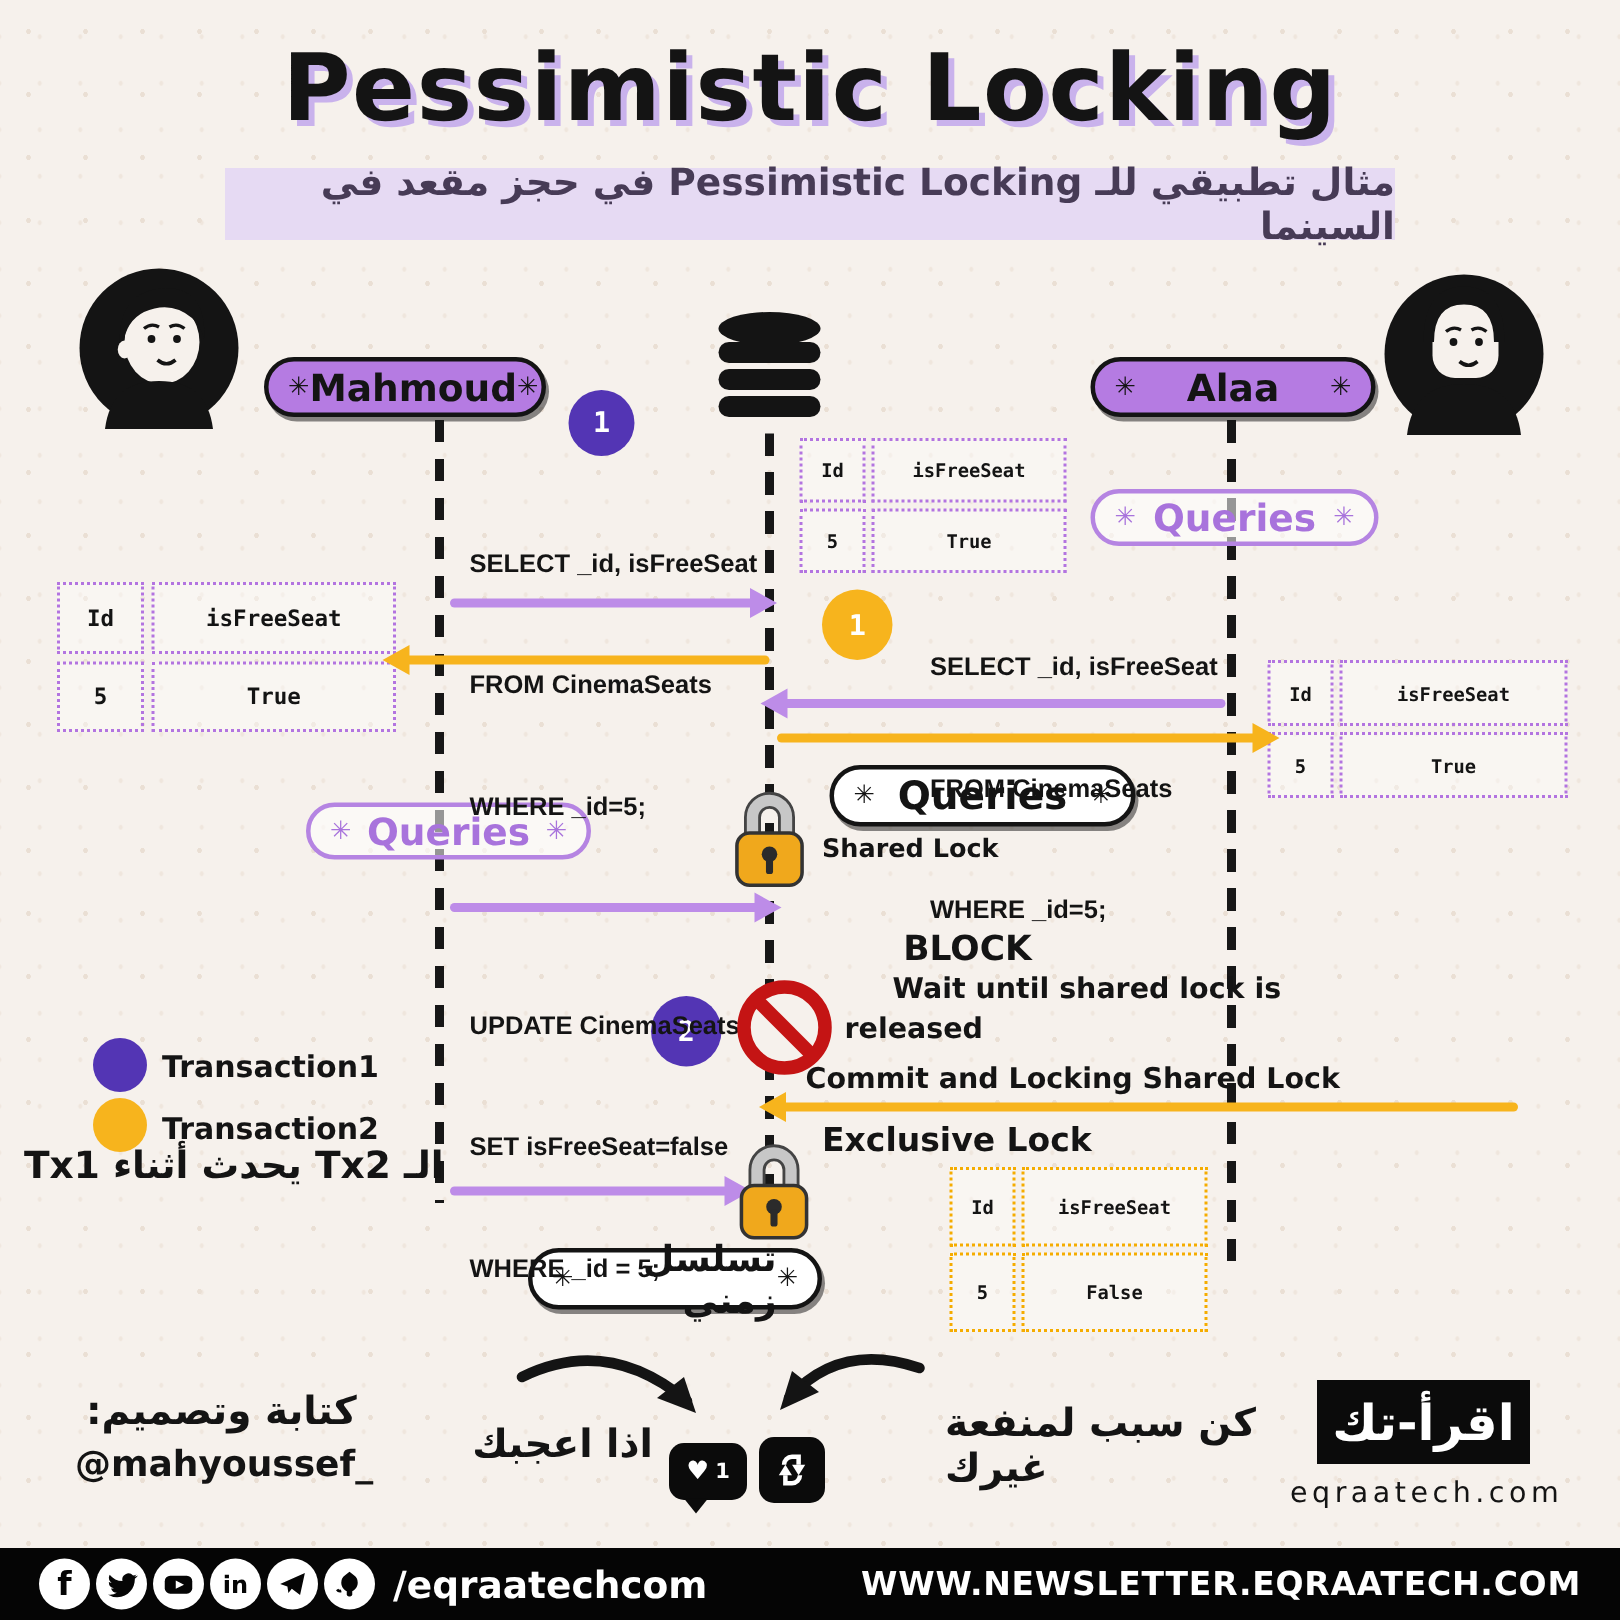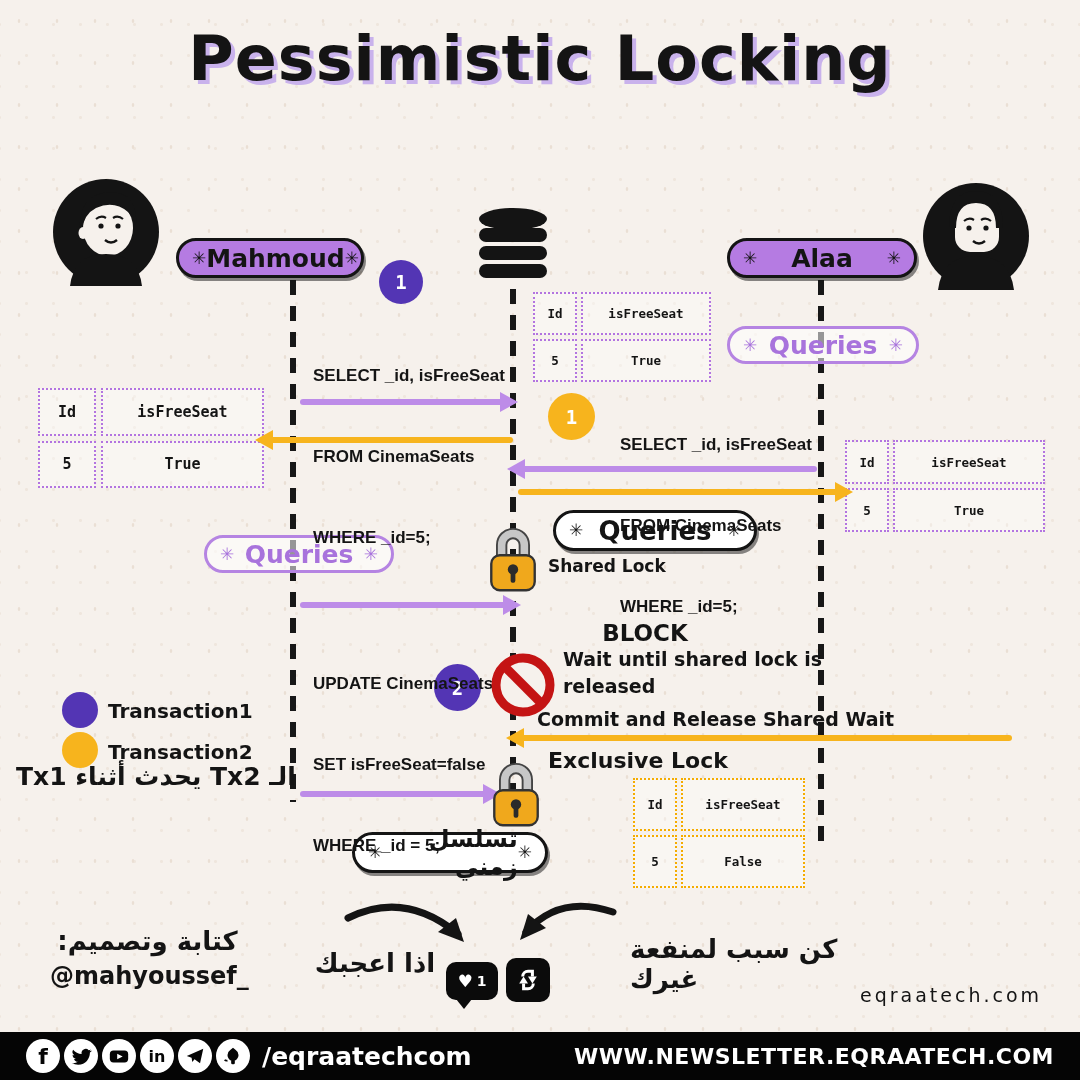--- a/index.html
+++ b/index.html
@@ -55,20 +55,21 @@
   .repostbox{position:absolute;width:44px;height:44px;background:#0b0b0b;border-radius:10px;
              display:flex;align-items:center;justify-content:center;}
   svg{display:block;}
 </style>
 </head>
 <body>
 
 <div class="canvas">
 
   <div class="abs title">Pessimistic Locking</div>
+  <div class="abs subtitle">مثال تطبيقي للـ Pessimistic Locking في حجز مقعد في السينما</div>
 
   <div class="abs" style="left:52px;top:178px;">
     <svg width="108" height="108" viewBox="0 0 108 108">
       <circle cx="54" cy="54" r="53" fill="#141414"></circle>
       <ellipse cx="56" cy="50" rx="25" ry="28" fill="#f6f1ec"></ellipse>
       <path d="M28 52 Q26 16 58 14 Q86 14 84 48 Q82 40 76 34 Q62 22 44 30 Q32 36 30 52 Z" fill="#141414"></path>
       <ellipse cx="31" cy="55" rx="4.5" ry="6" fill="#f6f1ec"></ellipse>
       <circle cx="49" cy="48" r="2.6" fill="#141414"></circle>
         <circle cx="66" cy="48" r="2.6" fill="#141414"></circle>
       <path d="M44 41 q5 -4 10 -1" stroke="#141414" stroke-width="2.2" fill="none"></path>
@@ -222,29 +223,29 @@
     <svg width="58" height="68" viewBox="0 0 60 72">
       <path d="M30 3 a17 17 0 0 1 17 17 v13 h-10 v-13 a7 7 0 0 0 -14 0 v13 h-10 v-13 a17 17 0 0 1 17 -17 z" fill="#c7c7c7" stroke="#444" stroke-width="2"></path>
       <rect x="7" y="31" width="46" height="37" rx="9" fill="#f0a81c" stroke="#333" stroke-width="2.5"></rect>
       <circle cx="30" cy="46" r="5.5" fill="#2b2b2b"></circle>
         <rect x="27.5" y="48" width="5" height="12" rx="2" fill="#2b2b2b"></rect>
     </svg>
   </div>
   <div class="label" style="left:548px;top:556px;font-size:17px;">Shared Lock</div>
 
   <div class="label" style="left:560px;top:620px;width:170px;text-align:center;font-size:23px;">BLOCK</div>
-  <div class="label" style="left:563px;top:648px;font-size:19px;">Wait until shared lock is</div>
+  <div class="label" style="left:595px;top:648px;font-size:19px;">Wait until shared lock is</div>
   <div class="label" style="left:563px;top:675px;font-size:19px;">released</div>
   <div class="abs" style="left:490px;top:652px;">
     <svg width="66" height="66" viewBox="0 0 66 66">
       <circle cx="33" cy="33" r="27" fill="#f6f1ec" stroke="#c41414" stroke-width="9"></circle>
       <line x1="15" y1="15" x2="51" y2="51" stroke="#c41414" stroke-width="9"></line>
     </svg>
   </div>
-  <div class="label" style="left:537px;top:708px;font-size:19px;">Commit and Release Shared Wait</div>
+  <div class="label" style="left:537px;top:708px;font-size:19px;">Commit and Locking Shared Lock</div>
 
   <div class="label" style="left:548px;top:748px;font-size:22px;">Exclusive Lock</div>
   <div class="abs" style="left:487px;top:761px;">
     <svg width="58" height="68" viewBox="0 0 60 72">
       <path d="M30 3 a17 17 0 0 1 17 17 v13 h-10 v-13 a7 7 0 0 0 -14 0 v13 h-10 v-13 a17 17 0 0 1 17 -17 z" fill="#c7c7c7" stroke="#444" stroke-width="2"></path>
       <rect x="7" y="31" width="46" height="37" rx="9" fill="#f0a81c" stroke="#333" stroke-width="2.5"></rect>
       <circle cx="30" cy="46" r="5.5" fill="#2b2b2b"></circle>
         <rect x="27.5" y="48" width="5" height="12" rx="2" fill="#2b2b2b"></rect>
     </svg>
   </div>
@@ -274,20 +275,21 @@
   </div>
   <div class="repostbox" style="left:506px;top:958px;">
     <svg width="30" height="30" viewBox="0 0 34 34">
       <path d="M11 13 a6 6 0 0 1 6 -6 h5 v6" fill="none" stroke="#fff" stroke-width="3.4"></path>
       <polygon points="17,13 27,13 22,21" fill="#fff"></polygon>
       <path d="M23 21 a6 6 0 0 1 -6 6 h-5 v-6" fill="none" stroke="#fff" stroke-width="3.4"></path>
       <polygon points="7,21 17,21 12,13" fill="#fff"></polygon>
     </svg>
   </div>
 
+  <div class="logo-box" style="left:878px;top:920px;width:142px;height:56px;">اقرأ-تك</div>
   <div class="label" style="left:860px;top:984px;width:180px;text-align:center;font-size:19px;letter-spacing:3px;font-weight:normal;">eqraatech.com</div>
 
   <div class="bottombar">
     <div class="socgroup">
       <div class="soc">
           <span style="font-size:22px;">f</span>
         </div>
       <div class="soc">
         <svg width="22" height="22" viewBox="0 0 24 24">
             <path fill="#050505" d="M23 5c-.8.4-1.7.6-2.6.8A4.5 4.5 0 0 0 12.7 9.9 12.8 12.8 0 0 1 3.4 5.2a4.5 4.5 0 0 0 1.4 6 4.4 4.4 0 0 1-2-.6v.1a4.5 4.5 0 0 0 3.6 4.4 4.5 4.5 0 0 1-2 .1 4.5 4.5 0 0 0 4.2 3.1A9 9 0 0 1 2 19.6a12.7 12.7 0 0 0 6.9 2c8.3 0 12.8-6.9 12.8-12.8v-.6c.9-.6 1.6-1.4 2.3-2.3-.8.4-1.7.6-2.6.8z"></path>

